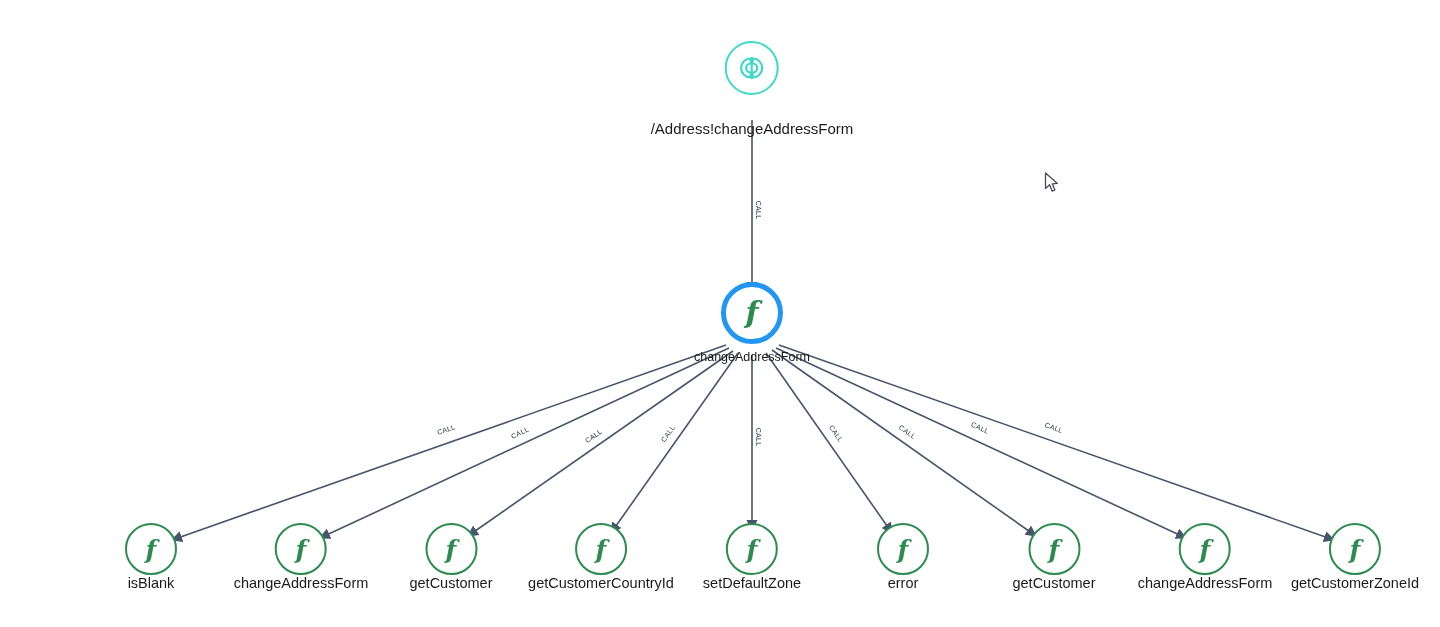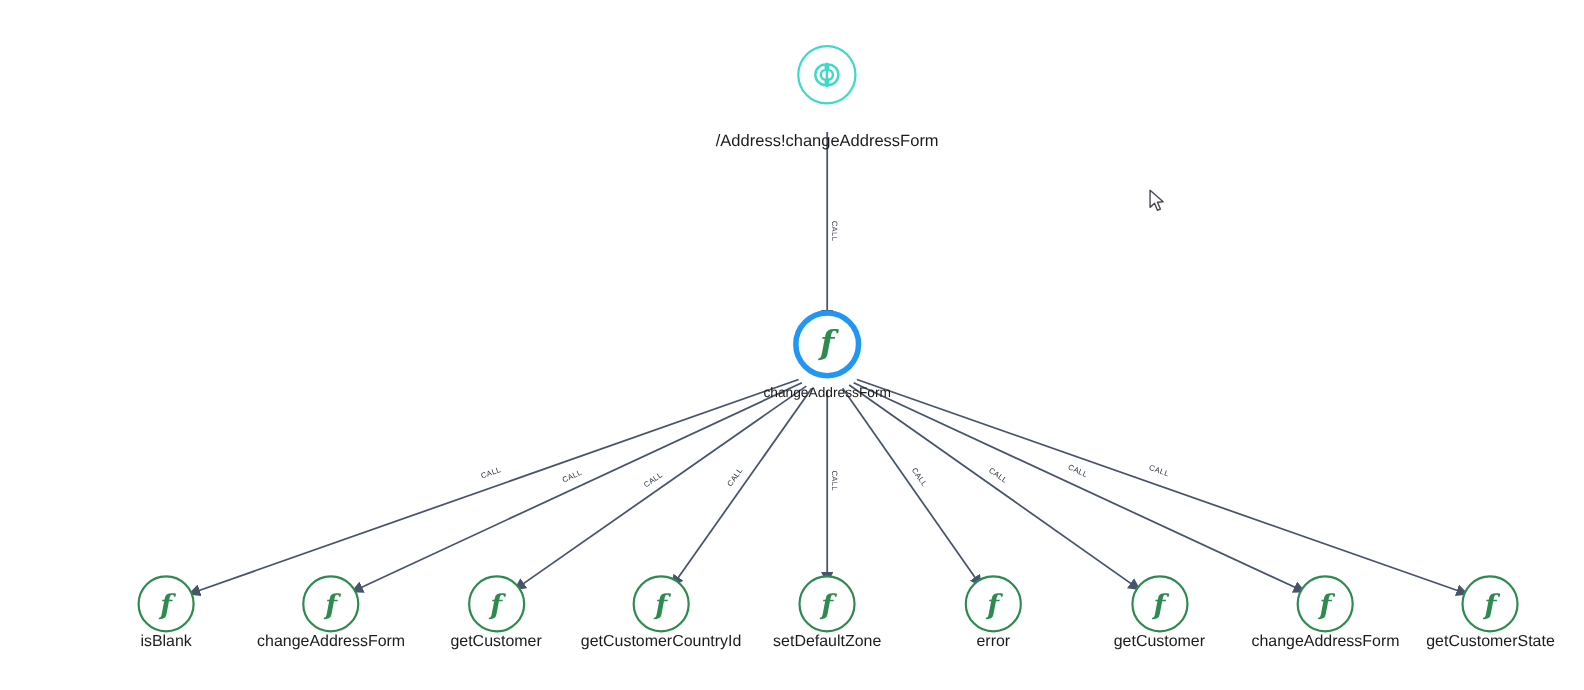--- a/index.html
+++ b/index.html
@@ -197,21 +197,21 @@
       <div class="node node-func" style="left: 1205px; top: 557px;">
         <div class="node-circle">
           <span class="fglyph">f</span>
         </div>
         <div class="node-label">changeAddressForm</div>
       </div>
       <div class="node node-func" style="left: 1355px; top: 557px;">
         <div class="node-circle">
           <span class="fglyph">f</span>
         </div>
-        <div class="node-label">getCustomerState</div>
+        <div class="node-label">getCustomerZoneId</div>
       </div>
     </div>
 
   <svg id="cursor" viewBox="0 0 16 22" xmlns="http://www.w3.org/2000/svg" style="left: 1044px; top: 172px;">
     <path d="M1.5 1 L1.5 16.5 L5.6 12.8 L8.2 19.2 L10.9 18.0 L8.3 11.8 L13.4 11.4 Z" fill="#ffffff" stroke="#4a4a55" stroke-width="1.3" stroke-linejoin="round"></path>
   </svg>
 
 </div>
 
 </body></html>

